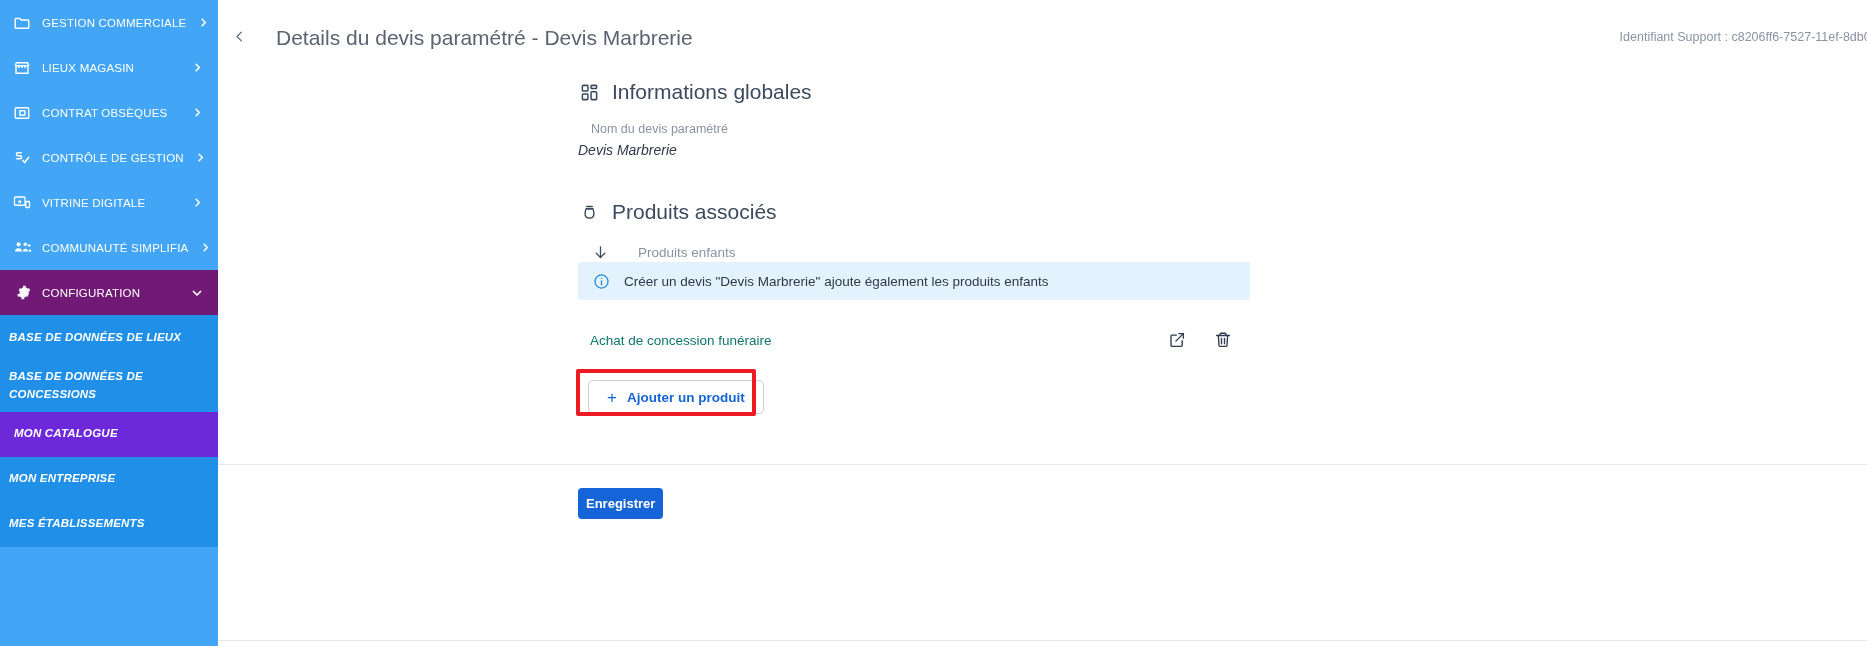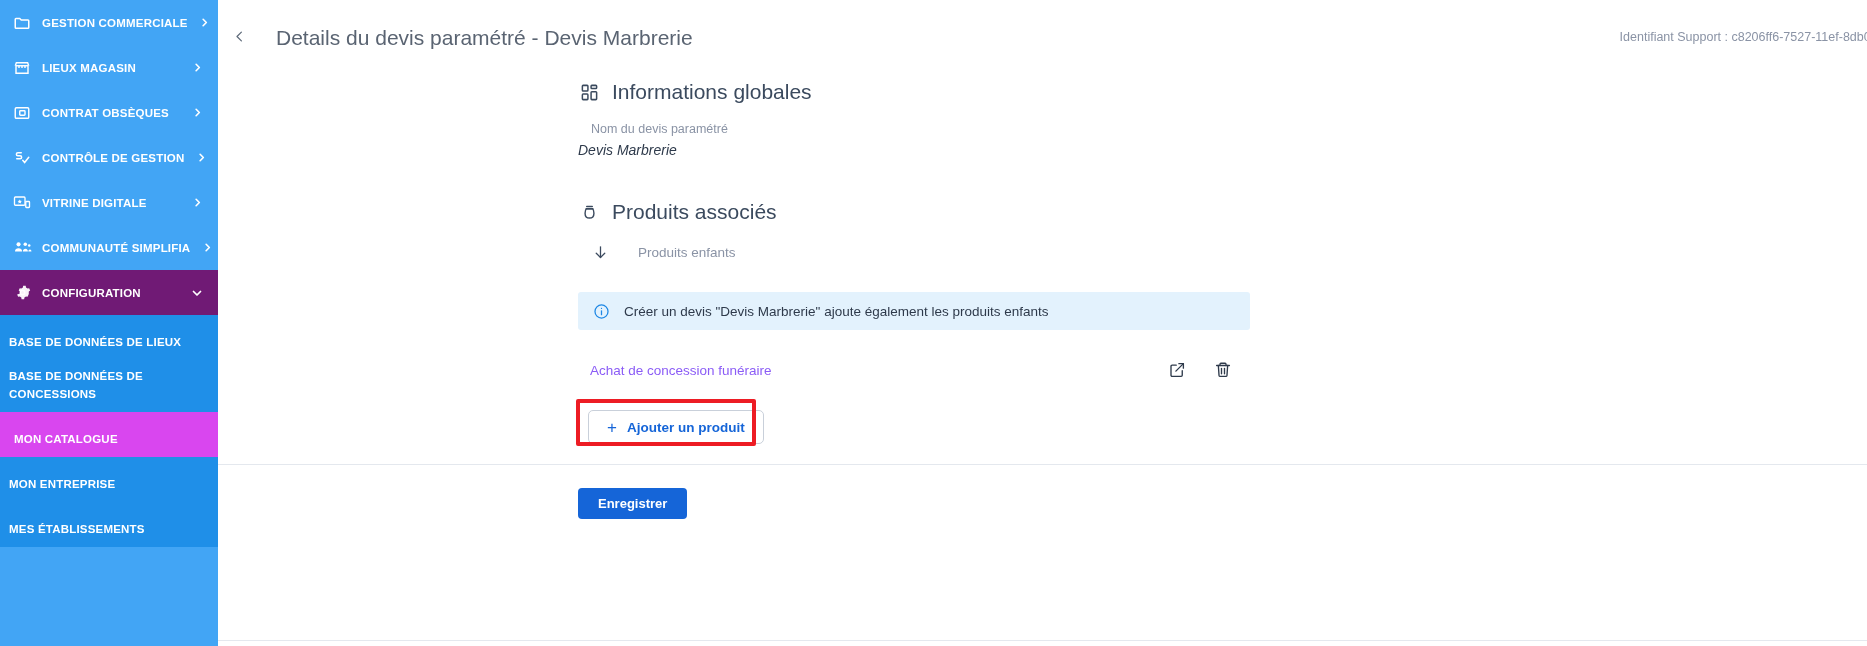--- a/index.html
+++ b/index.html
@@ -39,52 +39,53 @@
     width: 20px;
     min-width: 20px;
     height: 20px;
     display: flex;
     align-items: center;
     justify-content: center;
   }
   .nav-item .lbl {
     flex: 1;
     font-size: 11.5px;
-    font-weight: bold;
+    font-weight: normal;
     letter-spacing: 0.2px;
     white-space: nowrap;
     color: #ffffff;
   }
   .nav-item .chev {
     width: 14px;
     min-width: 14px;
     display: flex;
     align-items: center;
     justify-content: center;
   }
   .nav-item.active-section {
     background: #701a75;
   }
   .sub-item {
     display: flex;
-    align-items: flex-end;
+    align-items: center;
     min-height: 45px;
     padding: 8px 14px 8px 9px;
     background: #1f8fe8;
     cursor: pointer;
+    font-style: italic;
   }
   .sub-item .lbl {
     font-size: 11.5px;
     font-weight: bold;
     letter-spacing: 0.2px;
     line-height: 1.55;
     color: #ffffff;
   }
   .sub-item.selected {
-    background: #d946ef;
+    background: #6d28d9;
     padding-left: 14px;
   }
 
   
   .main {
     flex: 1;
     height: 646px;
     position: relative;
     background: #ffffff;
     overflow: hidden;
@@ -152,21 +153,21 @@
     font-size: 14px;
     color: #2e3a4b;
     font-style: italic;
   }
   .block-gap { height: 42px; }
 
   .child-row {
     display: flex;
     align-items: center;
     gap: 14px;
-    margin-bottom: 30px;
+    margin-bottom: 0;
     padding-left: 12px;
   }
   .child-row .arrow {
     width: 20px;
     height: 20px;
     display: flex;
     align-items: center;
     justify-content: center;
     color: #3b4a5e;
   }
@@ -204,21 +205,21 @@
     width: 672px;
     height: 52px;
     display: flex;
     align-items: center;
     margin-top: 14px;
     padding: 0 16px 0 12px;
   }
   .product-row .p-name {
     flex: 1;
     font-size: 13.5px;
-    color: #8b5cf6;
+    color: #0f766e;
   }
   .product-row .acts {
     display: flex;
     align-items: center;
     gap: 24px;
   }
   .icon-btn {
     width: 22px;
     height: 22px;
     display: flex;
@@ -271,21 +272,21 @@
     height: 1px;
     background: #e4e8ee;
   }
   .footer {
     position: absolute;
     left: 360px;
     top: 488px;
   }
   .save-btn {
     height: 31px;
-    padding: 0 20px;
+    padding: 0 8px;
     background: #1565d8;
     color: #ffffff;
     border: none;
     border-radius: 4px;
     font-size: 13px;
     font-weight: bold;
     cursor: pointer;
     font-family: "Liberation Sans", sans-serif;
   }
   .bottom-strip {

